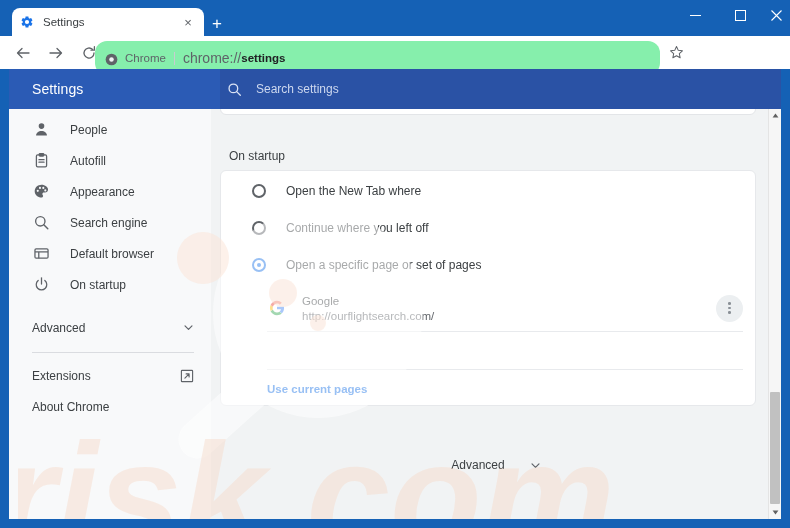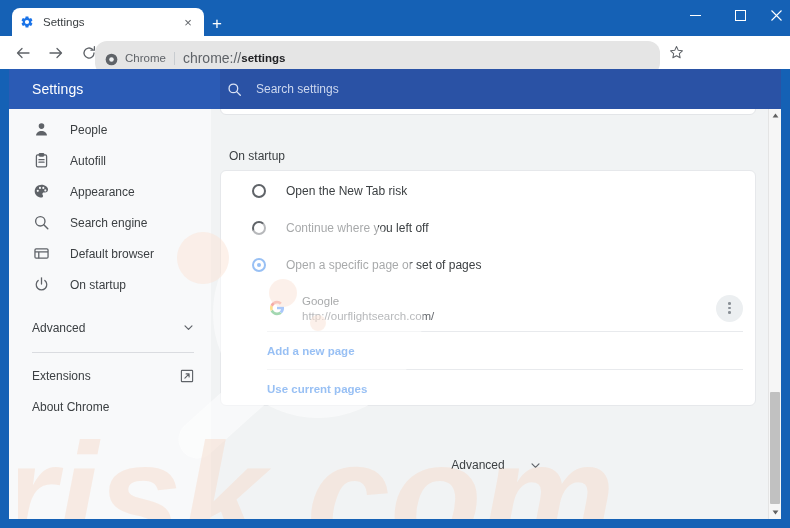--- a/index.html
+++ b/index.html
@@ -58,21 +58,21 @@
     display: flex; align-items: center;
   }
   .navbtn {
     width: 28px; height: 28px; margin-left: 5px;
     display: flex; align-items: center; justify-content: center;
     color: #5f6368; flex: 0 0 auto;
   }
   #navback { margin-left: 9px; }
   #omnibox {
     position: absolute; left: 95px; top: 5px; width: 565px; height: 34px;
-    background: #e5e5e5; border-radius: 12px;
+    background: #86efac; border-radius: 12px;
     display: flex; align-items: center; padding: 0 10px;
   }
   #omnibox .chromeicon { width: 13px; height: 13px; margin-right: 7px; flex:0 0 auto;}
   #omnibox .securelabel { font-size: 11.5px; color: #5f6368; }
   #omnibox .vdiv {
     width: 1px; height: 13px; background: #c8ccd0; margin: 0 8px; flex: 0 0 auto;
   }
   #omnibox .urlscheme { font-size: 14px; color: #5f6368; }
   #omnibox .urlpath { font-size: 11.5px; color: #202124; font-weight: bold; }
   #star { position: absolute; left: 667px; top: 7px; width: 19px; height: 19px;
@@ -441,21 +441,21 @@
     <div id="content">
 
       <div id="card-prev"></div>
 
       <div id="sec-title">On startup</div>
 
       <div id="card">
 
         <div class="radiorow" style="top:1px">
           <span class="radio"></span>
-          <span class="rlabel">Open the New Tab risk</span>
+          <span class="rlabel">Open the New Tab where</span>
         </div>
 
         <div class="radiorow" style="top:75px">
           <span class="radio sel"></span>
           <span class="rlabel">Open a specific page or set of pages</span>
         </div>
 
         <div class="radiorow" style="top:38px">
           <span class="radio"></span>
           <span class="rlabel">Continue where you left off</span>
@@ -476,23 +476,20 @@
           </span>
           <span id="site-menu">
             <span class="dot3"></span>
             <span class="dot3"></span>
             <span class="dot3"></span>
           </span>
         </div>
 
         <div class="carddiv" id="div1"></div>
 
-        <div class="linkrow" style="top:161px">
-          <span class="llabel">Add a new page</span>
-        </div>
 
         <div class="carddiv" id="div2"></div>
 
         <div class="linkrow" style="top:199px">
           <span class="llabel">Use current pages</span>
         </div>
       </div>
 
       <div id="adv-bottom">
         <span class="alabel">Advanced</span>

